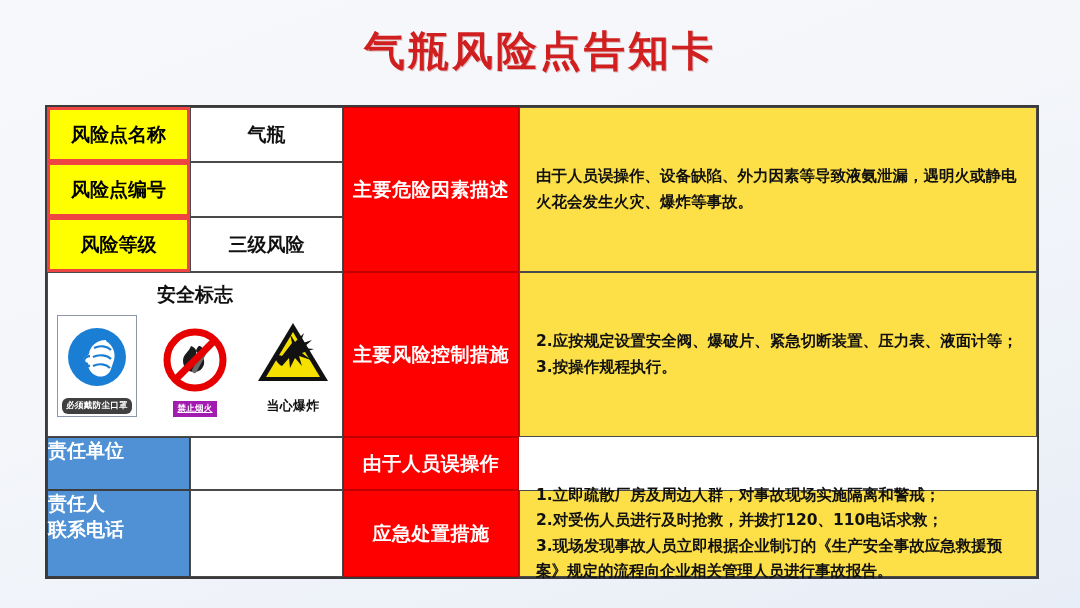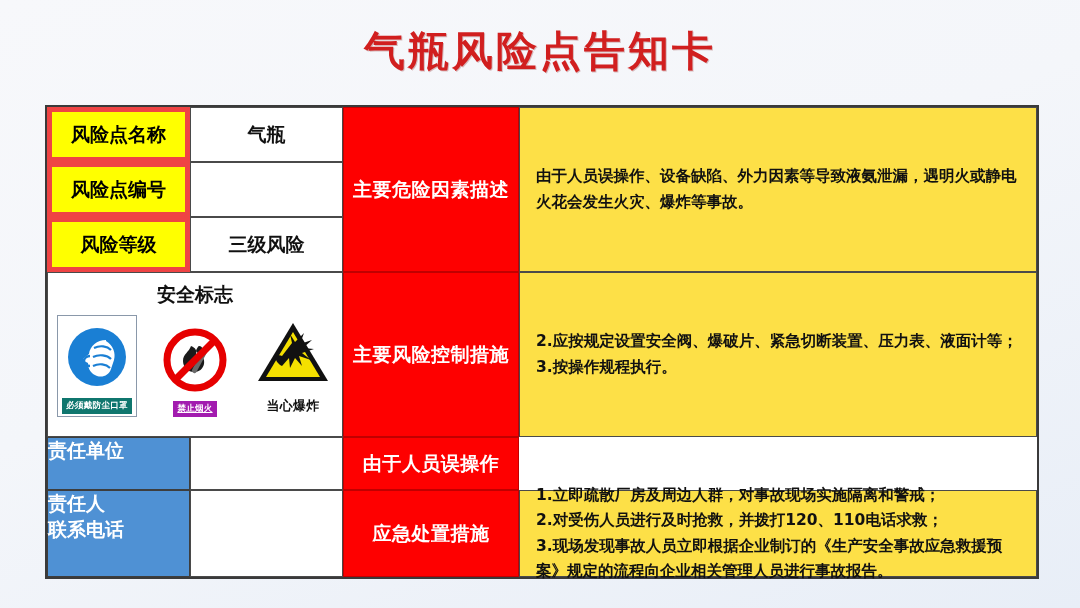--- a/index.html
+++ b/index.html
@@ -31,21 +31,21 @@
   .r1{height:165px;}
   .r2{height:165px;}
   .r3{height:53px;}
   .r4{height:87px;}
 
   .cell{box-sizing:border-box;border:1px solid #4a4a4a;display:flex;}
   .lbl-yellow{
     background:#ffff00;color:#000;
     font-weight:bold;font-size:19px;
     align-items:center;justify-content:center;
-    border:5px solid #ef4444;box-sizing:border-box;
+    border:3px solid #ef4444;box-sizing:border-box;
   }
   .lbl-blue{
     background:#4f91d4;color:#fff;
     font-weight:bold;font-size:19px;
     align-items:center;justify-content:center;text-align:left;
     line-height:1.35;
     border:1px solid #3d3d3d;box-sizing:border-box;
   }
   .val{
     background:#fff;color:#111;font-weight:bold;font-size:19px;
@@ -87,21 +87,21 @@
   }
   .signs-title{font-size:19px;font-weight:bold;color:#111;margin:3px 0 6px;}
   .signs-row{display:flex;align-items:flex-end;justify-content:center;gap:14px;width:100%;}
   .sign{display:flex;flex-direction:column;align-items:center;width:84px;}
   .sign-art{height:76px;display:flex;align-items:center;justify-content:center;}
   .sign-cap{
     font-size:8.5px;font-weight:bold;color:#fff;
     padding:2px 4px;margin-top:3px;white-space:nowrap;
     letter-spacing:.3px;
   }
-  .cap-blue{background:#0f766e;}
+  .cap-blue{background:#404040;border-radius:6px;}
   .cap-red{background:#a21caf;text-decoration:underline;}
   .cap-plain{color:#111;background:transparent;font-size:13px;margin-top:5px;}
   .mandatory-box{border:1px solid #8a98aa;padding:3px 4px 2px;background:#fff;
                  display:flex;flex-direction:column;align-items:center;}
 </style>
 </head>
 <body>
 
 <div class="page">
 

